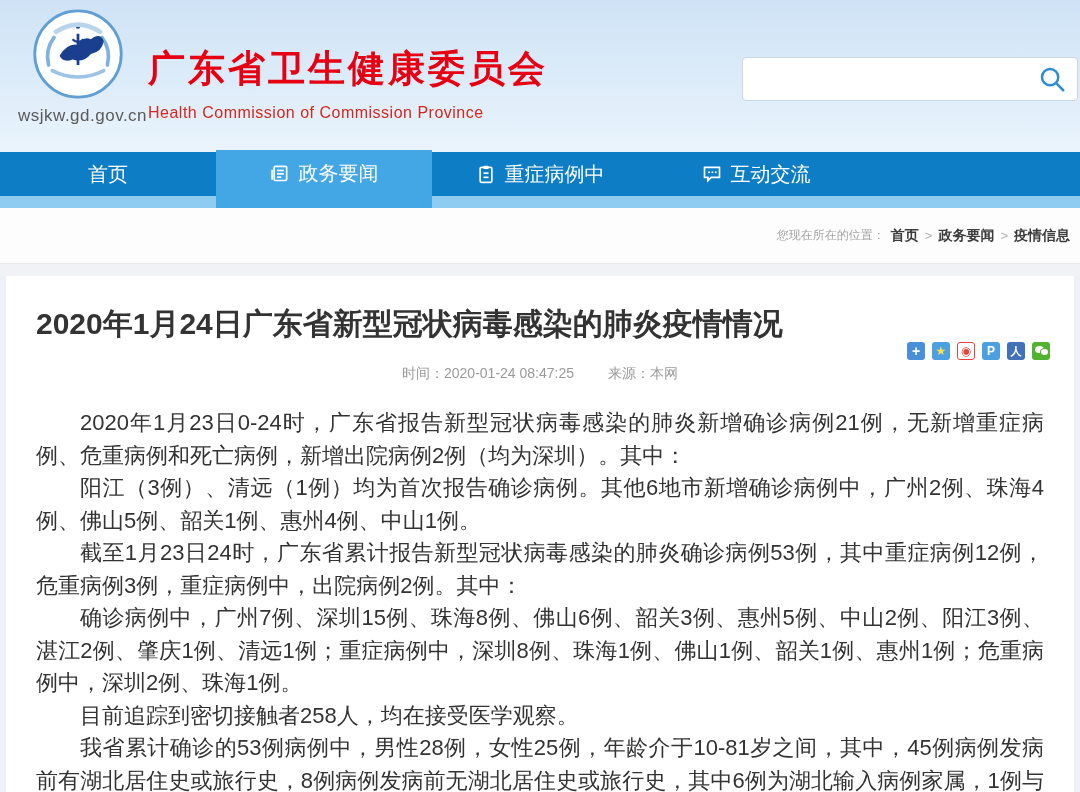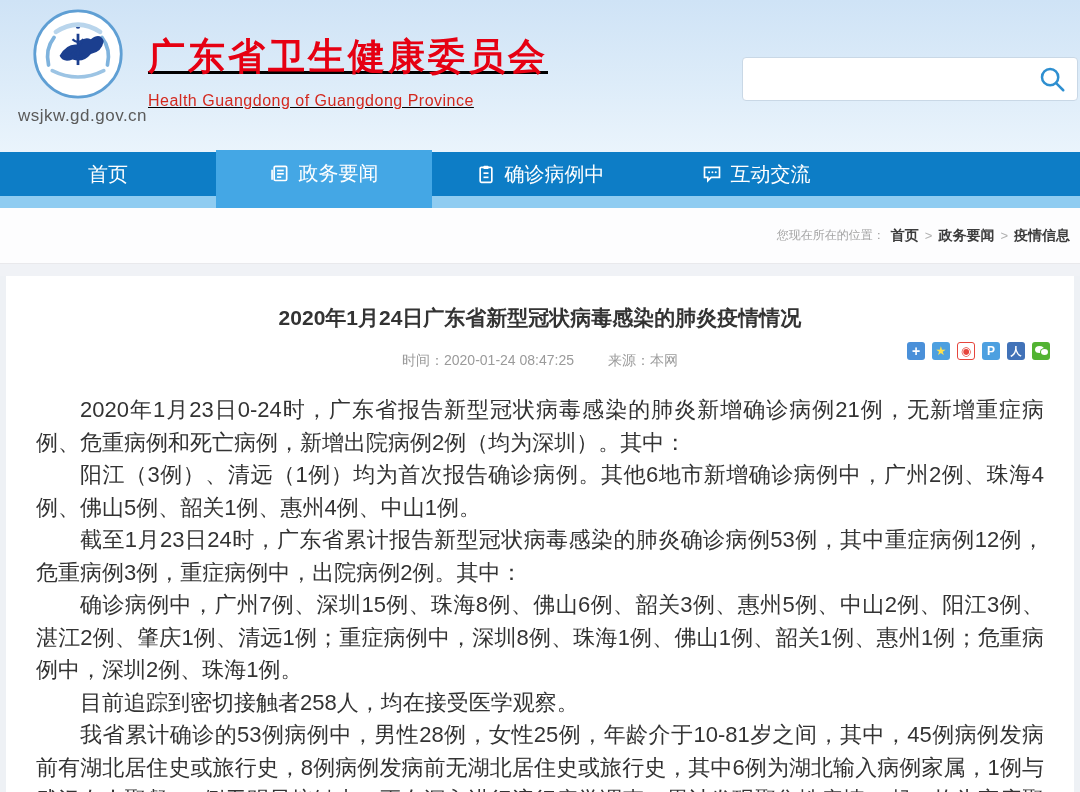--- a/index.html
+++ b/index.html
@@ -5,21 +5,21 @@
   * { margin:0; padding:0; box-sizing:border-box; }
   html,body { width:1080px; height:792px; overflow:hidden;
     font-family:"Liberation Sans","DejaVu Sans",sans-serif; background:#eef1f5; }
 
   
   .header { position:relative; height:152px;
     background:linear-gradient(180deg,#cfe3f6 0%,#ddecf9 55%,#eaf4fc 100%); }
   .logo-wrap { position:absolute; left:18px; top:8px; width:120px; text-align:center; }
   .logo-emblem { width:92px; height:92px; display:inline-block; }
   .site-url { margin-top:2px; font-size:17px; color:#5a5a5a; letter-spacing:.5px; }
-  .titles { position:absolute; left:148px; top:32px;text-decoration:underline; }
+  .titles { position:absolute; left:148px; top:44px; }
   .title-cn { font-size:37px; font-weight:bold; color:#e60012; letter-spacing:3px; }
   .title-en { margin-top:10px; font-size:16px; color:#d3281e; letter-spacing:.5px; }
   .search-box { position:absolute; left:742px; top:57px; width:336px; height:44px;
     background:#fff; border:1px solid #c9d8e6; border-radius:4px; display:flex; align-items:center; }
   .search-input { flex:1; height:100%; border:none; outline:none; background:transparent;
     padding:0 12px; font-size:16px; color:#333; }
   .search-icon { width:30px; height:30px; margin-right:10px; cursor:pointer; flex:0 0 auto; }
 
   
   .nav { position:relative; height:56px; }
@@ -35,21 +35,21 @@
   .crumb-band { height:56px; background:#fdfdfe; border-bottom:1px solid #e9e9ec;
     display:flex; align-items:center; justify-content:flex-end; padding-right:4px; }
   .crumb-label { font-size:12px; color:#a3a3a3; }
   .crumb-link { font-size:14px; color:#3c3c3c; font-weight:bold; margin:0 6px; cursor:pointer; }
   .crumb-sep { font-size:13px; color:#b0b0b0; }
 
   .gap-band { height:12px; background:#f0f2f6; }
 
   
   .content { position:relative; margin:0 6px; background:#fff; height:516px; padding:0 30px; }
-  .art-title { padding-top:28px; text-align:center; font-size:21px; font-weight:bold; color:#333; }
+  .art-title { padding-top:28px; font-size:30px; font-weight:bold; color:#333; }
   .meta { margin-top:20px; text-align:center; font-size:14px; color:#9a9a9a; }
   .meta .sp { display:inline-block; width:34px; }
   .share { position:absolute; right:24px; top:66px; display:flex; gap:7px; }
   .sicon { width:18px; height:18px; border-radius:3px; display:flex; align-items:center;
     justify-content:center; font-size:12px; font-weight:bold; cursor:pointer; line-height:1; }
   .si-plus { background:#4a90d9; color:#fff; font-size:14px; }
   .si-qzone { background:#4da0e0; color:#ffe14d; font-size:12px; }
   .si-weibo { background:#fff; border:1px solid #e6453c; color:#e6453c; font-size:12px; }
   .si-tqq { background:#4da0e0; color:#fff; font-size:12px; }
   .si-renren { background:#4172b8; color:#fff; font-size:11px; }
@@ -75,21 +75,21 @@
       <path d="M30 52 q8 -14 20 -12 q6 -10 14 -6 q10 -8 14 2 q-2 12 -14 14 q-8 10 -20 6 q-10 4 -14 -4 z" fill="#1b3f8f"></path>
       <path d="M50 28 v34" stroke="#1b3f8f" stroke-width="3"></path>
       <path d="M44 34 q6 6 12 0 q-6 10 -12 16 q6 6 12 0" fill="none" stroke="#1b3f8f" stroke-width="2.5"></path>
       <circle cx="50" cy="20" r="2.5" fill="#1b3f8f"></circle>
       <path d="M26 26 Q50 10 74 26" fill="none" stroke="#b9d5ec" stroke-width="5" stroke-linecap="round"></path>
     </svg>
     <div class="site-url">wsjkw.gd.gov.cn</div>
   </div>
   <div class="titles">
     <div class="title-cn">广东省卫生健康委员会</div>
-    <div class="title-en">Health Guangdong of Guangdong Province</div>
+    <div class="title-en">Health Commission of Commission Province</div>
   </div>
   <div class="search-box">
     <input class="search-input" type="text" placeholder="" style="">
     <svg class="search-icon" viewBox="0 0 24 24">
       <circle cx="10.5" cy="10.5" r="6.5" fill="none" stroke="#2e8fd0" stroke-width="2"></circle>
       <line x1="15.5" y1="15.5" x2="21" y2="21" stroke="#2e8fd0" stroke-width="2" stroke-linecap="round"></line>
     </svg>
   </div>
 </div>
 
@@ -110,21 +110,21 @@
       </svg>
       <span>政务要闻</span>
     </div>
     <div class="tab">
       <svg viewBox="0 0 24 24">
         <rect x="5" y="4" width="14" height="18" rx="1.5" fill="none" stroke="#fff" stroke-width="2"></rect>
         <rect x="9" y="2" width="6" height="4" rx="1" fill="#fff"></rect>
         <line x1="9" y1="11" x2="15" y2="11" stroke="#fff" stroke-width="2"></line>
         <line x1="9" y1="16" x2="15" y2="16" stroke="#fff" stroke-width="2"></line>
       </svg>
-      <span>确诊病例中</span>
+      <span>重症病例中</span>
     </div>
     <div class="tab">
       <svg viewBox="0 0 24 24">
         <path d="M3 4 h18 v12 h-10 l-4 4 v-4 h-4 z" fill="none" stroke="#fff" stroke-width="2"></path>
         <circle cx="8.5" cy="10" r="1.2" fill="#fff"></circle>
         <circle cx="12.5" cy="10" r="1.2" fill="#fff"></circle>
         <circle cx="16.5" cy="10" r="1.2" fill="#fff"></circle>
       </svg>
       <span>互动交流</span>
     </div>

